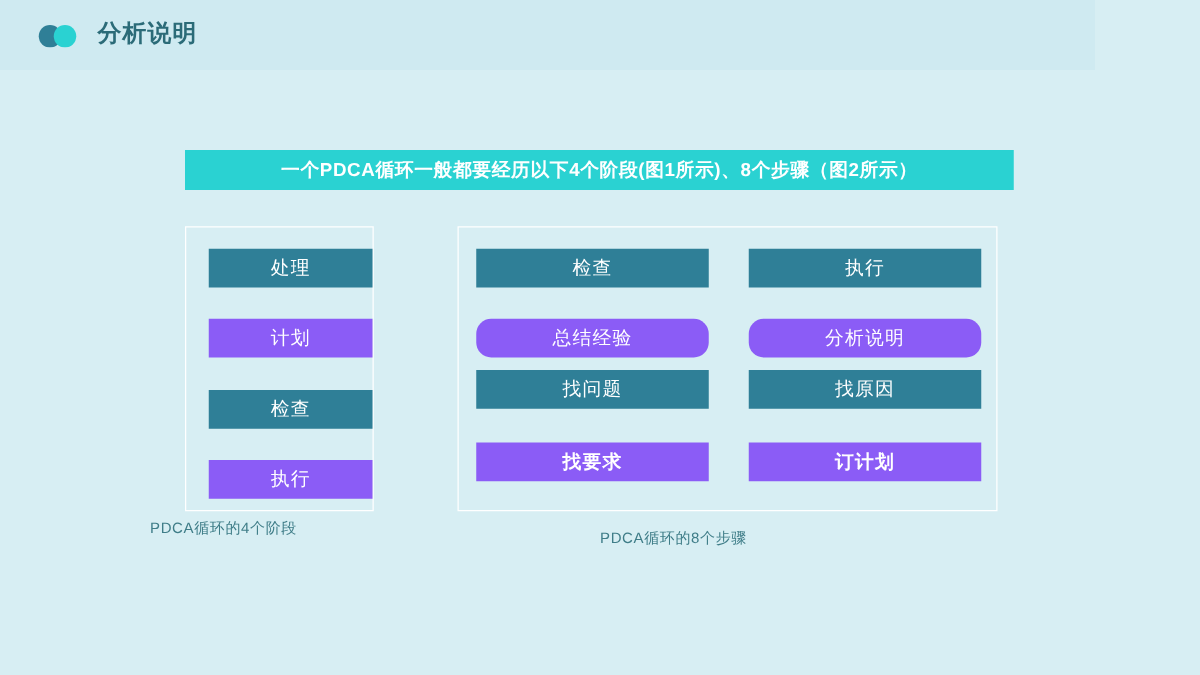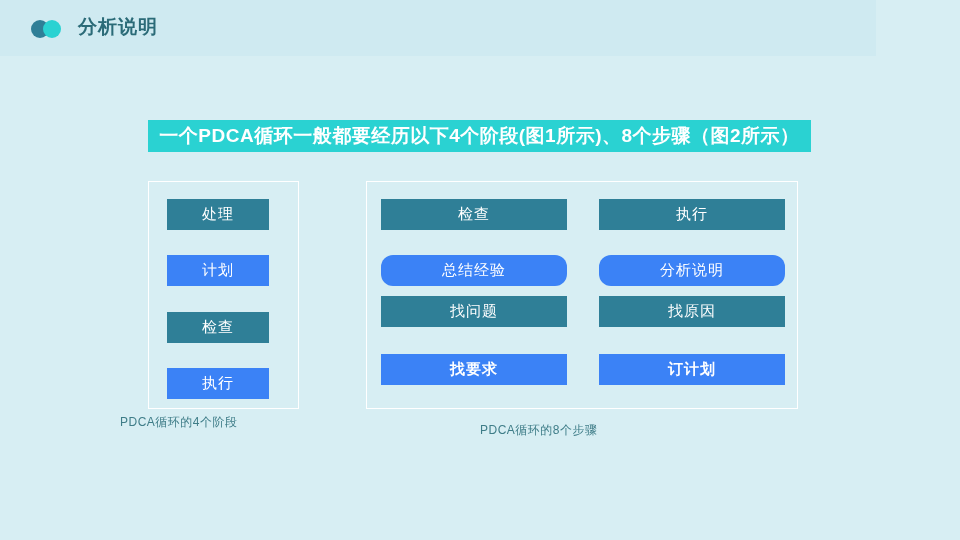--- a/index.html
+++ b/index.html
@@ -24,41 +24,41 @@
     letter-spacing:1px;
   }
 
   
   .banner {
     position:absolute; left:148px; top:120px; width:663px; height:32px;
     background:#2ad2d2;
     display:flex; align-items:center; justify-content:center;
   }
   .banner span {
-    color:#ffffff; font-size:19px; font-weight:bold; letter-spacing:0.5px;
+    color:#ffffff; font-size:15px; font-weight:bold; letter-spacing:0.5px;
   }
 
   
   .panel {
     position:absolute; border:1px solid #ffffff; box-sizing:border-box;
   }
   .panel-left  { left:148px; top:181px; width:151px; height:228px; }
   .panel-right { left:366px; top:181px; width:432px; height:228px; }
 
   .chip {
     position:absolute; box-sizing:border-box;
     display:flex; align-items:center; justify-content:center;
     color:#ffffff; font-size:15px; letter-spacing:1px;
     height:31px;
   }
   .chip.dark  { background:#2f7f97; }
-  .chip.light { background:#3b82f6; }
+  .chip.light { background:#8b5cf6; }
 
   
-  .lc { left:167px; width:102px; }
+  .lc { left:167px; width:131px; }
   .lc1 { top:199px; }
   .lc2 { top:255px; }
   .lc3 { top:312px; }
   .lc4 { top:368px; }
 
   
   .rc1 { left:381px; width:186px; }
   .rc2 { left:599px; width:186px; }
   .r1 { top:199px; }
   .r2 { top:255px;border-radius:12px; }

